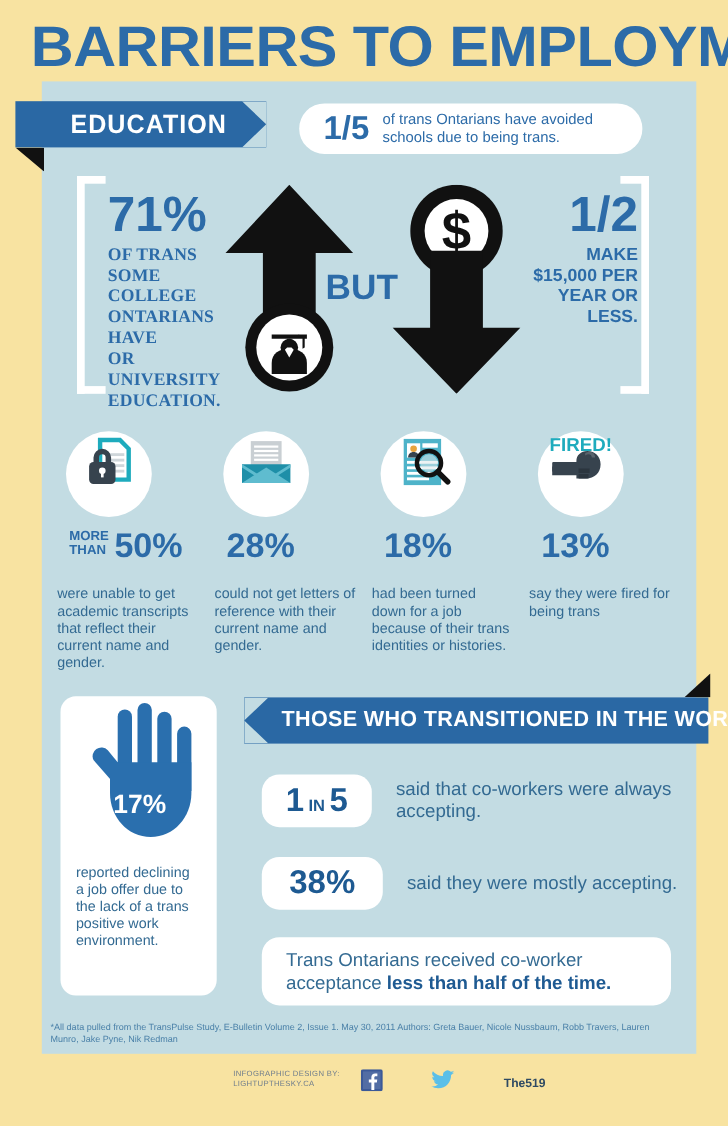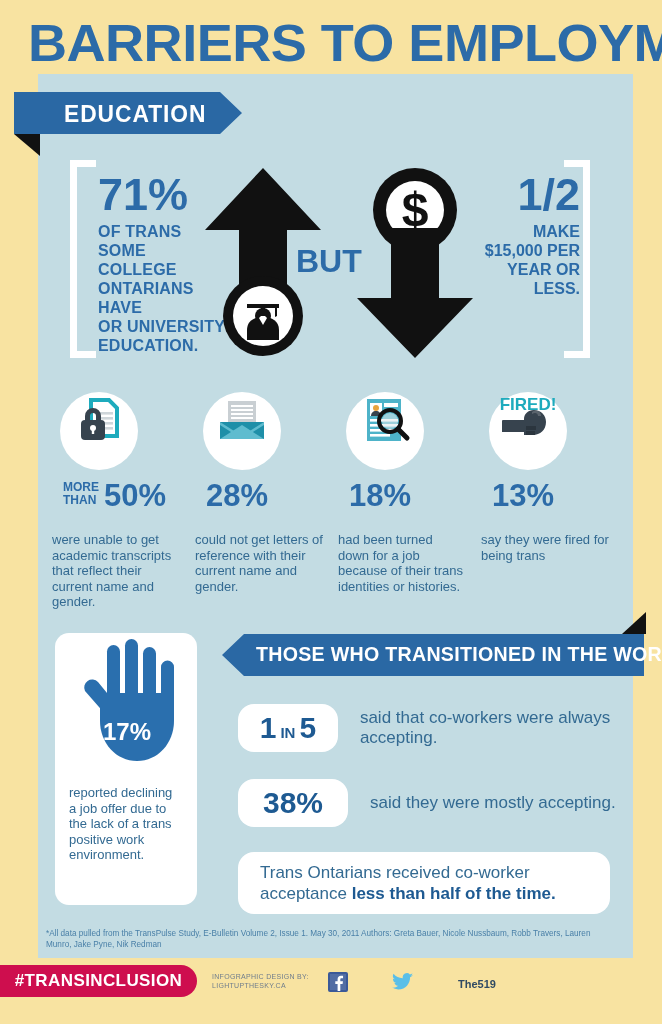--- a/index.html
+++ b/index.html
@@ -71,21 +71,21 @@
   }
   .bracket.left { left: 70px; border-left: 7px solid #ffffff; }
   .bracket.right { left: 564px; border-right: 7px solid #ffffff; }
 
   .stat71 { position: absolute; left: 98px; top: 172px; width: 128px; }
   .stat71 .big {
     font-family: "Liberation Sans Narrow", "Liberation Sans", sans-serif;
     font-weight: bold; font-size: 45px; line-height: 46px; color: #2c6ba8;
   }
   .stat71 .sub {
-    font-family: Liberation Sans, sans-serif;
+    font-family: Liberation Serif, serif;
     font-weight: bold; font-size: 16px; line-height: 19px; color: #2c6ba8;
     letter-spacing: 0.2px; margin-top: 4px;
   }
 
   .stat12 { position: absolute; left: 476px; top: 172px; width: 104px; text-align: right; }
   .stat12 .big {
     font-family: "Liberation Sans Narrow", "Liberation Sans", sans-serif;
     font-weight: bold; font-size: 45px; line-height: 46px; color: #2c6ba8;
   }
   .stat12 .sub {
@@ -224,20 +224,24 @@
   <div class="title">BARRIERS TO EMPLOYMENT</div>
 
   <div class="panel"></div>
 
   <div class="fold-edu"></div>
   <div class="ribbon-edu">
     <div class="label">EDUCATION</div>
     <div class="notch"></div>
   </div>
 
+  <div class="pill-15">
+    <div class="frac">1/5</div>
+    <div class="txt">of trans Ontarians have avoided schools due to being trans.</div>
+  </div>
 
   <div class="bracket left"></div>
   <div class="bracket right"></div>
 
   <div class="stat71">
     <div class="big">71%</div>
     <div class="sub">
       <div>OF TRANS</div>
       <div>SOME COLLEGE</div>
       <div>ONTARIANS HAVE</div>
@@ -415,23 +419,20 @@
     <div class="wtext">said they were mostly accepting.</div>
   </div>
 
   <div class="wcard">
     <div class="t"><span>Trans Ontarians received co-worker acceptance </span><b>less than half of the time.</b></div>
   </div>
 
   <div class="footnote">*All data pulled from the TransPulse Study, E-Bulletin Volume 2, Issue 1. May 30, 2011 Authors: Greta Bauer, Nicole Nussbaum, Robb Travers, Lauren Munro, Jake Pyne, Nik Redman</div>
 
   <div class="footer">
-    <div class="hashtag-pill">
-      <span>#TRANSINCLUSION</span>
-    </div>
 
     <div class="design-credit">
       <div>INFOGRAPHIC DESIGN BY:</div>
       <div>LIGHTUPTHESKY.CA</div>
     </div>
 
     <div class="social">
       <span>
         <svg width="20" height="20" viewBox="0 0 20 20">
           <rect x="0" y="0" width="20" height="20" rx="2" fill="#3b5998"></rect>

